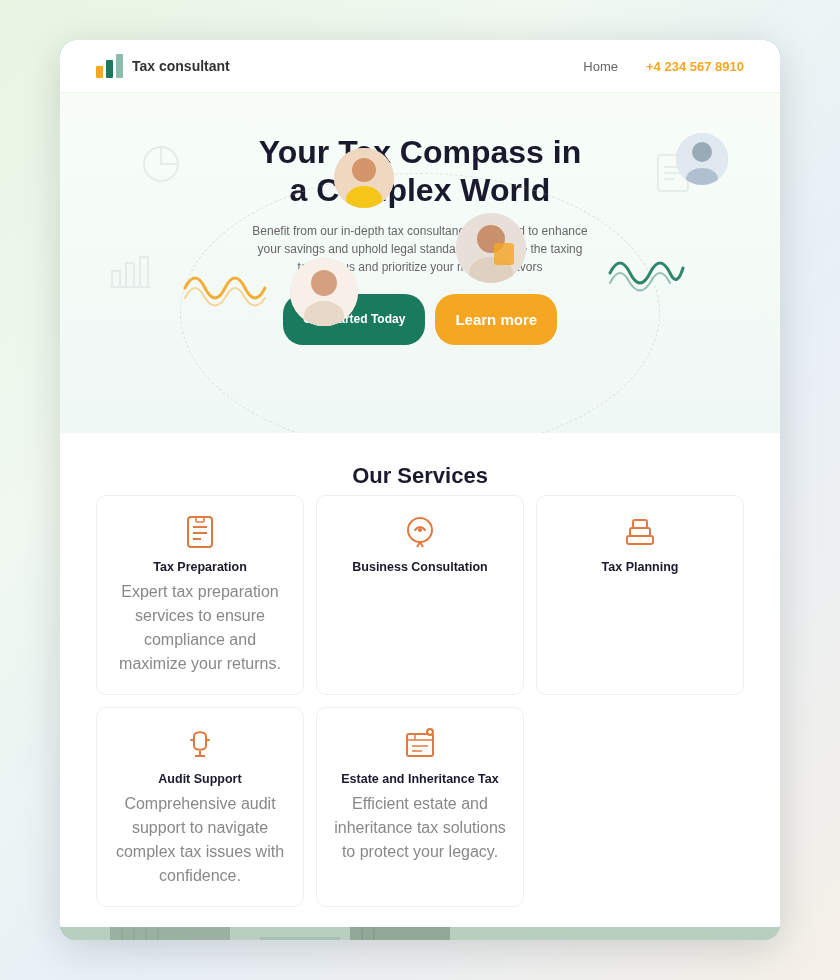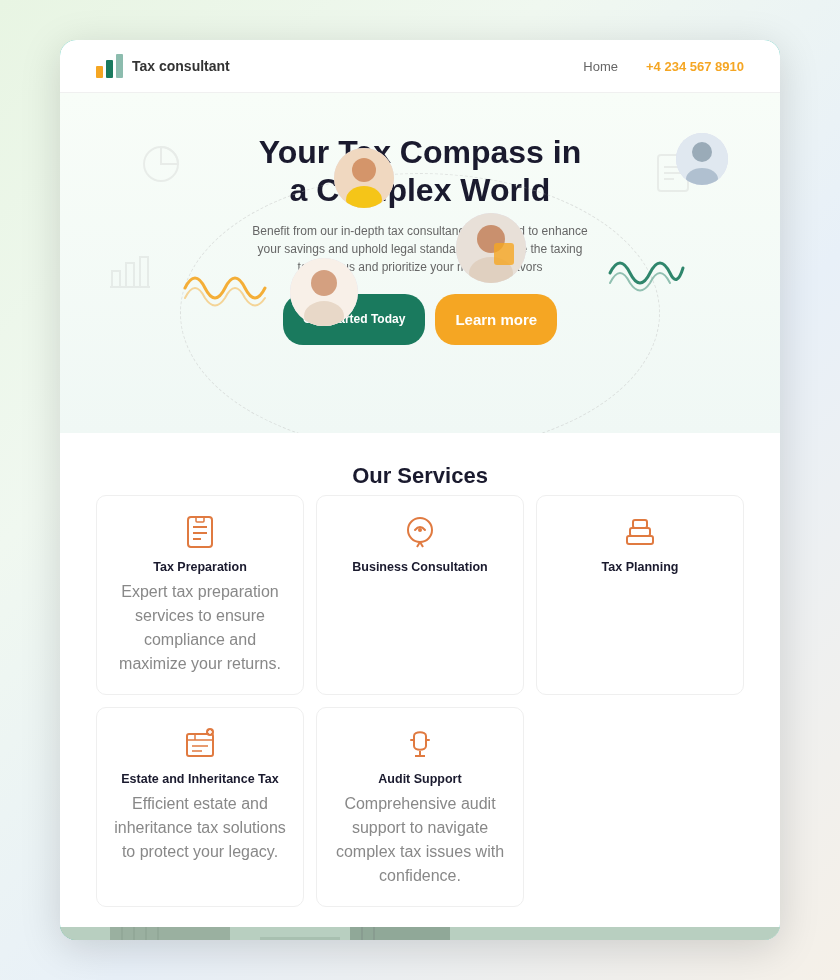--- a/index.html
+++ b/index.html
@@ -378,53 +378,53 @@
 
       <div class="service-card">
         <div class="service-icon">
           <svg viewBox="0 0 36 36" fill="none" xmlns="http://www.w3.org/2000/svg">
             <rect x="5" y="22" width="26" height="8" rx="2" stroke="#e07a40" stroke-width="2"></rect>
             <rect x="8" y="14" width="20" height="8" rx="2" stroke="#e07a40" stroke-width="2"></rect>
             <rect x="11" y="6" width="14" height="8" rx="2" stroke="#e07a40" stroke-width="2"></rect>
           </svg>
         </div>
         <div class="service-name">Tax Planning</div>
+      </div>
+
+      <div class="service-card">
+        <div class="service-icon">
+          <svg viewBox="0 0 36 36" fill="none" xmlns="http://www.w3.org/2000/svg">
+            <path d="M12 10 C12 5 24 5 24 10 L24 20 C24 25 12 25 12 20 Z" stroke="#e07a40" stroke-width="2"></path>
+            <path d="M9 14 L12 14" stroke="#e07a40" stroke-width="2" stroke-linecap="round"></path>
+            <path d="M24 14 L27 14" stroke="#e07a40" stroke-width="2" stroke-linecap="round"></path>
+            <line x1="18" y1="25" x2="18" y2="30" stroke="#e07a40" stroke-width="2"></line>
+            <line x1="13" y1="30" x2="23" y2="30" stroke="#e07a40" stroke-width="2"></line>
+          </svg>
+        </div>
+        <div class="service-name">Audit Support</div>
+        <div class="service-desc">Comprehensive audit support to navigate complex tax issues with confidence.</div>
       </div>
 
       <div class="service-card">
         <div class="service-icon">
           <svg viewBox="0 0 36 36" fill="none" xmlns="http://www.w3.org/2000/svg">
             <rect x="5" y="8" width="26" height="22" rx="2" stroke="#e07a40" stroke-width="2"></rect>
             <line x1="5" y1="14" x2="31" y2="14" stroke="#e07a40" stroke-width="1.5"></line>
             <line x1="13" y1="8" x2="13" y2="14" stroke="#e07a40" stroke-width="1.5"></line>
             <line x1="10" y1="20" x2="26" y2="20" stroke="#e07a40" stroke-width="1.5"></line>
             <line x1="10" y1="25" x2="20" y2="25" stroke="#e07a40" stroke-width="1.5"></line>
             <circle cx="28" cy="6" r="4" fill="#e07a40"></circle>
             <line x1="26" y1="6" x2="30" y2="6" stroke="#fff" stroke-width="1.5"></line>
             <line x1="28" y1="4" x2="28" y2="8" stroke="#fff" stroke-width="1.5"></line>
           </svg>
         </div>
         <div class="service-name">Estate and Inheritance Tax</div>
         <div class="service-desc">Efficient estate and inheritance tax solutions to protect your legacy.</div>
       </div>
 
-      <div class="service-card">
-        <div class="service-icon">
-          <svg viewBox="0 0 36 36" fill="none" xmlns="http://www.w3.org/2000/svg">
-            <path d="M12 10 C12 5 24 5 24 10 L24 20 C24 25 12 25 12 20 Z" stroke="#e07a40" stroke-width="2"></path>
-            <path d="M9 14 L12 14" stroke="#e07a40" stroke-width="2" stroke-linecap="round"></path>
-            <path d="M24 14 L27 14" stroke="#e07a40" stroke-width="2" stroke-linecap="round"></path>
-            <line x1="18" y1="25" x2="18" y2="30" stroke="#e07a40" stroke-width="2"></line>
-            <line x1="13" y1="30" x2="23" y2="30" stroke="#e07a40" stroke-width="2"></line>
-          </svg>
-        </div>
-        <div class="service-name">Audit Support</div>
-        <div class="service-desc">Comprehensive audit support to navigate complex tax issues with confidence.</div>
-      </div>
-
     </div>
   </section>
 
   <div class="discover-section">
     <div class="discover-image-placeholder">
       <svg width="100%" height="80" viewBox="0 0 720 80" preserveAspectRatio="xMidYMid slice" xmlns="http://www.w3.org/2000/svg">
         <rect width="720" height="80" fill="#b8cfc0"></rect>
 
         <rect x="50" y="0" width="120" height="80" fill="#9ab0a0"></rect>
         <line x1="62" y1="0" x2="62" y2="80" stroke="#8aa090" stroke-width="1"></line>

